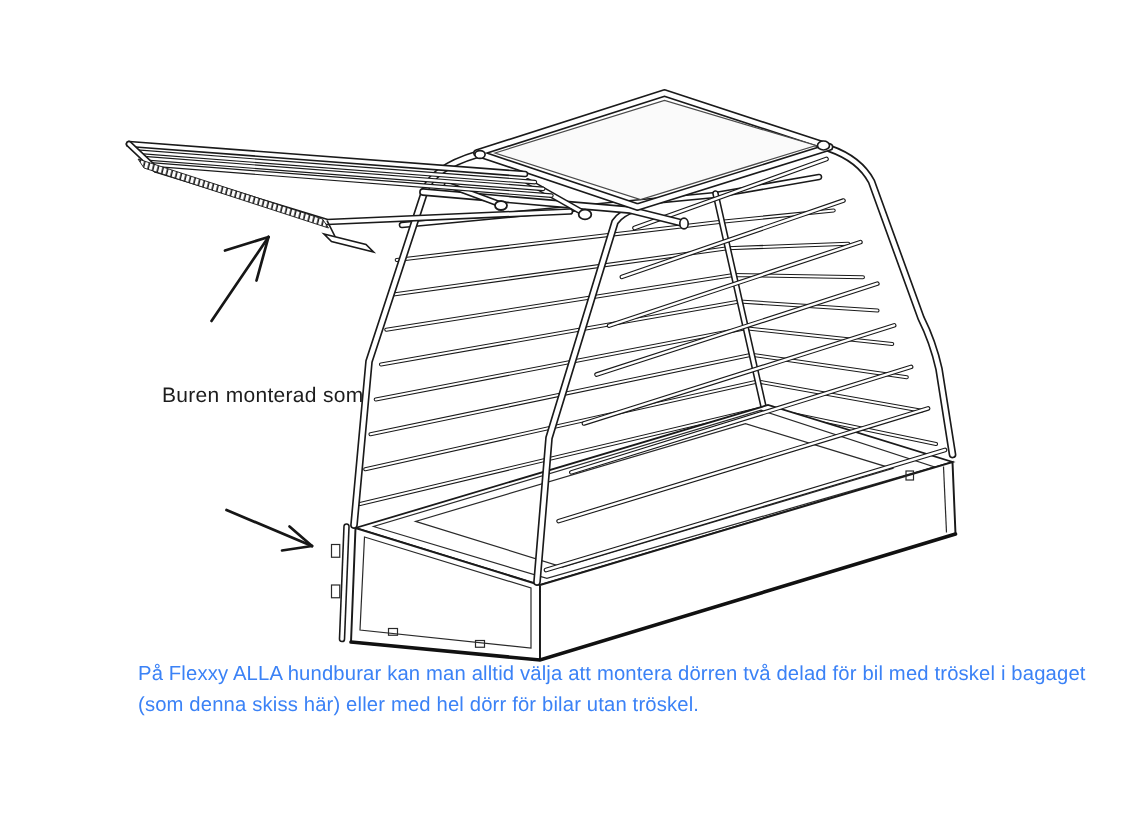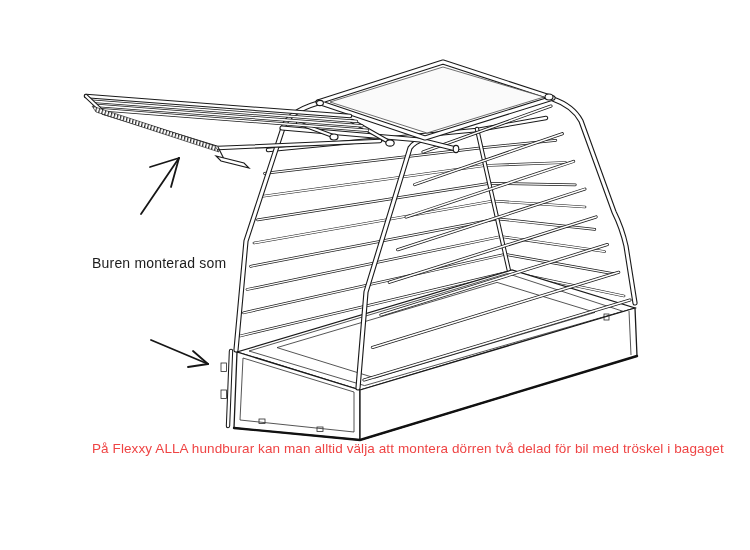--- a/index.html
+++ b/index.html
@@ -22,21 +22,21 @@
   .thin{stroke:#1a1a1a;stroke-width:1.1;fill:none}
   .hair{stroke:#2a2a2a;stroke-width:0.8;fill:none}
   .panel{fill:#ffffff;stroke:#1a1a1a;stroke-width:1.3}
   .edge-heavy{stroke:#111;stroke-width:2.4;fill:none;stroke-linecap:round}
   .ar{stroke:#161616;stroke-width:1.8;fill:none;stroke-linecap:round;stroke-linejoin:round}
   .label{
     position:absolute;color:#1c1c1c;font-size:14px;line-height:19.5px;
     letter-spacing:0.2px;white-space:nowrap;
   }
   .caption{
-    position:absolute;color:#ef4444;font-size:13.5px;line-height:21px;
+    position:absolute;color:#3b82f6;font-size:13.5px;line-height:21px;
     letter-spacing:0.1px;white-space:nowrap;
   }
 </style>
 </head>
 <body>
 
 <div class="stage">
 <svg width="750" height="550" viewBox="0 0 750 550">
   <defs>
     <pattern id="hatch" width="3.2" height="8" patternUnits="userSpaceOnUse" patternTransform="rotate(14)">
@@ -173,19 +173,20 @@
     <path class="ar" d="M179,158 L171,187"></path>
   </g>
   <g>
     <path class="ar" d="M151,340 L208,364"></path>
     <path class="ar" d="M208,364 L193,351"></path>
     <path class="ar" d="M208,364 L188,367"></path>
   </g>
 </svg>
 </div>
 
-<div class="label" style="left:92px;top:254px">
+<div class="label" style="left:108px;top:254px">
   <div>Buren monterad som</div>
 </div>
 
 <div class="caption" style="left:92px;top:438px">
   <div>På Flexxy ALLA hundburar kan man alltid välja att montera dörren två delad för bil med tröskel i bagaget</div>
+  <div>(som denna skiss här) eller med hel dörr för bilar utan tröskel.</div>
 </div>
 
 </body></html>

